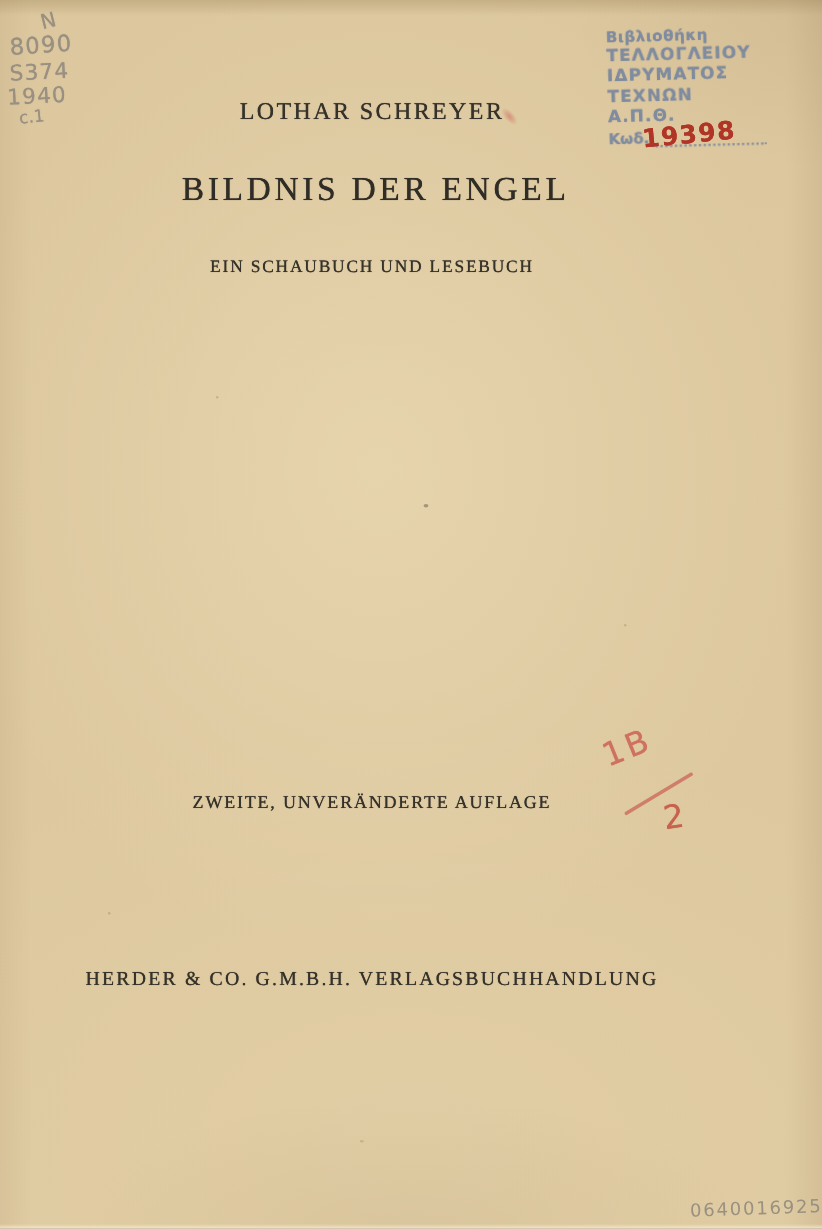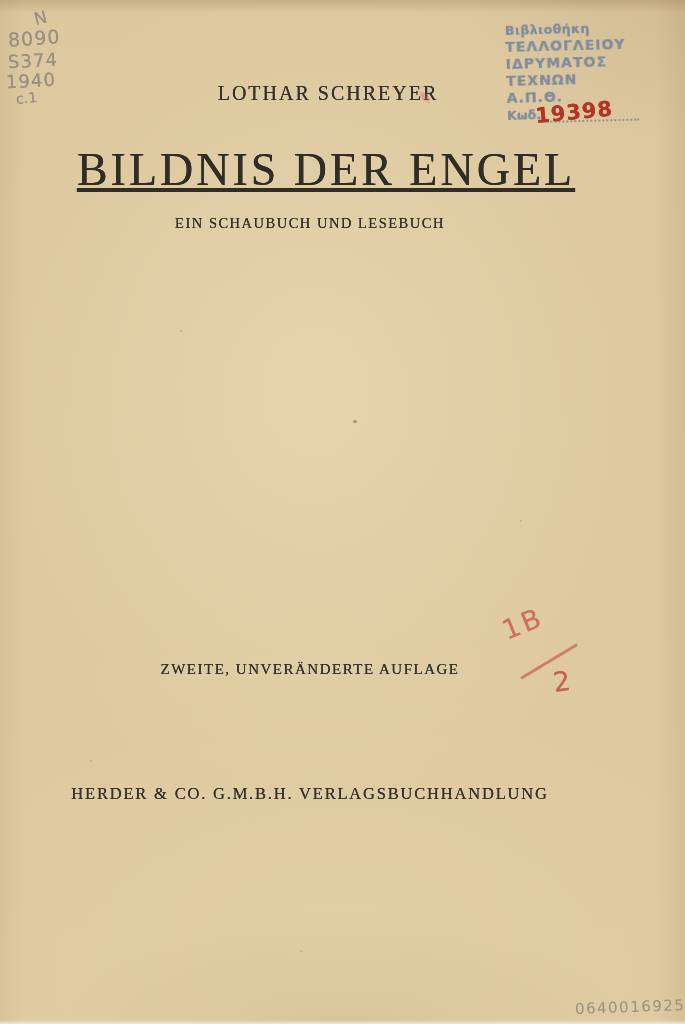--- a/index.html
+++ b/index.html
@@ -22,26 +22,26 @@
       linear-gradient(270deg, rgba(146,120,82,.14) 0, rgba(146,120,82,0) 30px),
       linear-gradient(180deg, rgba(136,110,72,.18) 0, rgba(136,110,72,0) 12px),
       radial-gradient(ellipse 300px 200px at 100% 0%, rgba(140,112,74,.12), rgba(140,112,74,0) 70%),
       radial-gradient(ellipse 400px 160px at 50% 100%, rgba(120,96,60,.08), rgba(120,96,60,0) 70%);
   }
   .scan::after{ 
     content:"";position:absolute;left:0;right:0;bottom:0;height:4px;pointer-events:none;
     background:linear-gradient(180deg, rgba(248,240,218,0), rgba(250,243,222,.75));
   }
   .print{position:absolute;left:0;width:620px;text-align:center;color:#35322a;}
-  .author{top:82px;font-size:20px;letter-spacing:2px;padding-left:18px;}
-  .title{top:143px;font-size:46px;letter-spacing:3px;padding-left:16px;color:#2f2d26;text-decoration:underline;}
+  .author{top:82px;font-size:20px;letter-spacing:2px;padding-left:0;}
+  .title{top:143px;font-size:28px;letter-spacing:3px;padding-left:3px;color:#2f2d26;}
   .subtitle{top:215px;font-size:14.5px;letter-spacing:1.5px;}
   .edition{top:661px;font-size:15px;letter-spacing:1.5px;}
   .imprint-city{top:797px;font-size:16px;letter-spacing:1.5px;}
-  .imprint-pub{top:784px;font-size:16.5px;letter-spacing:1.8px;}
+  .imprint-pub{top:806px;font-size:16.5px;letter-spacing:1.8px;}
   .print, .stamp, .pencil, .crayon{text-shadow:0 0 .6px currentColor;}
 
   
   .pencil{position:absolute;font-family:"DejaVu Sans", sans-serif;color:rgba(152,143,129,.92);}
   .cn-line{position:absolute;white-space:nowrap;}
   .cn-0{left:34px;top:8px;font-size:17px;transform:rotate(-14deg);}
   .cn-1{left:8px;top:27px;font-size:19px;transform:rotate(-4deg);letter-spacing:1px;}
   .cn-2{left:8px;top:50px;font-size:18px;transform:rotate(-3deg);letter-spacing:1px;}
   .cn-3{left:6px;top:70px;font-size:18px;transform:rotate(-3deg);letter-spacing:1px;}
   .cn-4{left:16px;top:90px;font-size:14px;transform:rotate(-6deg);}

